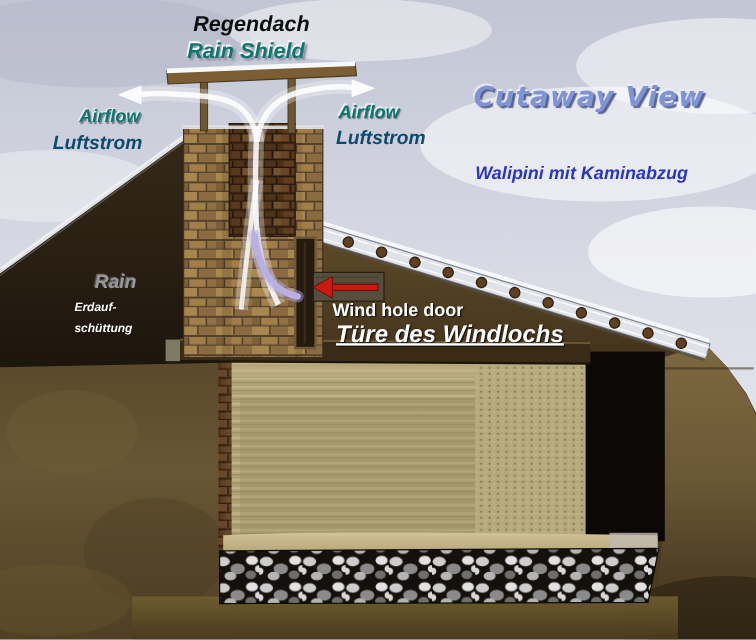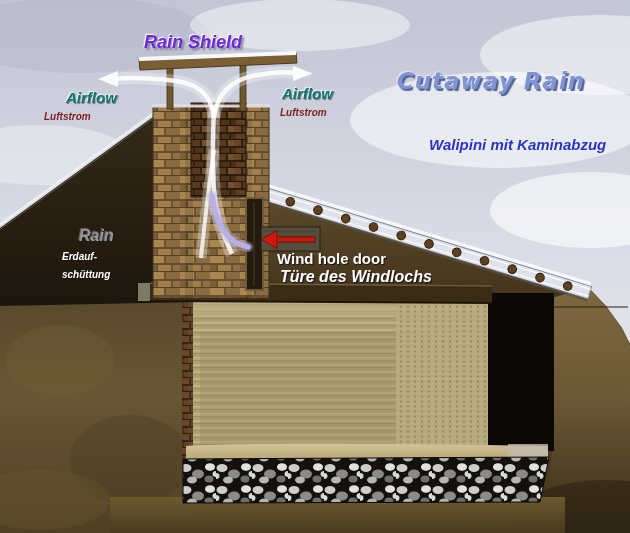--- a/index.html
+++ b/index.html
@@ -4,46 +4,46 @@
 <style>
   html,body{margin:0;padding:0;background:#888;}
   .stage{
     position:relative;width:630px;height:533px;overflow:hidden;
     font-family:"Liberation Sans",sans-serif;
     background:#cdd0dc;
   }
   .art{position:absolute;left:0;top:0;width:630px;height:533px;}
   .lbl{position:absolute;white-space:nowrap;font-weight:bold;font-style:italic;line-height:normal;}
   .regendach{left:161px;top:10px;font-size:18px;color:#0d0d0d;}
-  .rainshield{left:144px;top:32px;font-size:18px;color:#6d28d9;
+  .rainshield{left:156px;top:32px;font-size:18px;color:#0f766e;
     text-shadow:-1px -1px 1px #ffffff,2px 2px 2px #82859a;}
   .airflow{font-size:15px;color:#0f766e;
     text-shadow:-1px -1px 1px #f3f4f8,1px 1px 1px #6d7082;}
   .airflow-l{left:66px;top:89px;}
   .airflow-r{left:282px;top:85px;}
-  .luftstrom{font-size:10px;color:#7f1d1d;}
+  .luftstrom{font-size:16px;color:#0c4a6e;}
   .luftstrom-l{left:44px;top:111px;}
   .luftstrom-r{left:280px;top:107px;}
   .title{left:385px;top:68px;width:212px;text-align:center;font-style:italic;
     font-family:"DejaVu Sans",sans-serif;font-size:23px;font-weight:bold;color:#8094d4;
     letter-spacing:1px;
     text-shadow:-1px -1px 1px #e9edf8,2px 2px 1px #55638f;}
   .title2{top:96px;}
   .subtitle{left:396px;font-size:15px;color:#2a35c5;}
-  .subtitle1{top:136px;margin-left:33px;}
+  .subtitle1{top:136px;}
   .subtitle2{top:153px;}
   .berm{left:79px;top:227px;font-size:16px;color:#95979f;
     text-shadow:1px 1px 1px #26201426,-1px -1px 1px #ffffff55;}
   .bermde{font-size:10px;color:#ffffff;text-shadow:1px 1px 1px #1c160d;}
   .bermde1{left:62px;top:251px;}
   .bermde2{left:62px;top:269px;}
   .whd{left:277px;top:250px;font-size:15px;font-style:normal;color:#ffffff;
     text-shadow:1px 1px 1px #17110a;}
-  .whdde{left:280px;top:268px;font-size:16px;color:#ffffff;
-    text-shadow:1px 1px 1px #17110a;}
+  .whdde{left:280px;top:268px;font-size:20px;color:#ffffff;
+    text-shadow:1px 1px 1px #17110a;text-decoration:underline;}
 </style>
 </head>
 <body>
 
 <div class="stage">
 
 <svg class="art" viewBox="0 0 630 533">
   <defs>
     <linearGradient id="skyGrad" x1="0" y1="0" x2="0" y2="1">
       <stop offset="0" stop-color="#c2c5d4"></stop>
@@ -238,28 +238,29 @@
   </g>
 
   <g>
     <rect x="261" y="227" width="59" height="24" fill="#564f3e" stroke="#241d12" stroke-width="1" opacity="0.95"></rect>
     <path d="M264,231 H316 M264,236 H316" stroke="#3c3627" stroke-width="1" opacity="0.6"></path>
     <rect x="276" y="237" width="39" height="5" fill="#cc1a10" stroke="#6e0a06" stroke-width="0.8"></rect>
     <polygon points="277,230.5 261,239.5 277,248.5" fill="#cc1a10" stroke="#6e0a06" stroke-width="0.8"></polygon>
   </g>
 </svg>
 
+<div class="lbl regendach">Regendach</div>
 <div class="lbl rainshield">Rain Shield</div>
 
 <div class="lbl airflow airflow-l">Airflow</div>
 <div class="lbl luftstrom luftstrom-l">Luftstrom</div>
 <div class="lbl airflow airflow-r">Airflow</div>
 <div class="lbl luftstrom luftstrom-r">Luftstrom</div>
 
-<div class="lbl title">Cutaway Rain</div>
+<div class="lbl title">Cutaway View</div>
 <div class="lbl subtitle subtitle1">Walipini mit Kaminabzug</div>
 
 <div class="lbl berm">Rain</div>
 <div class="lbl bermde bermde1">Erdauf-</div>
 <div class="lbl whd">Wind hole door</div>
 
 <div class="lbl bermde bermde2">schüttung</div>
 <div class="lbl whdde">Türe des Windlochs</div>
 
 </div>

